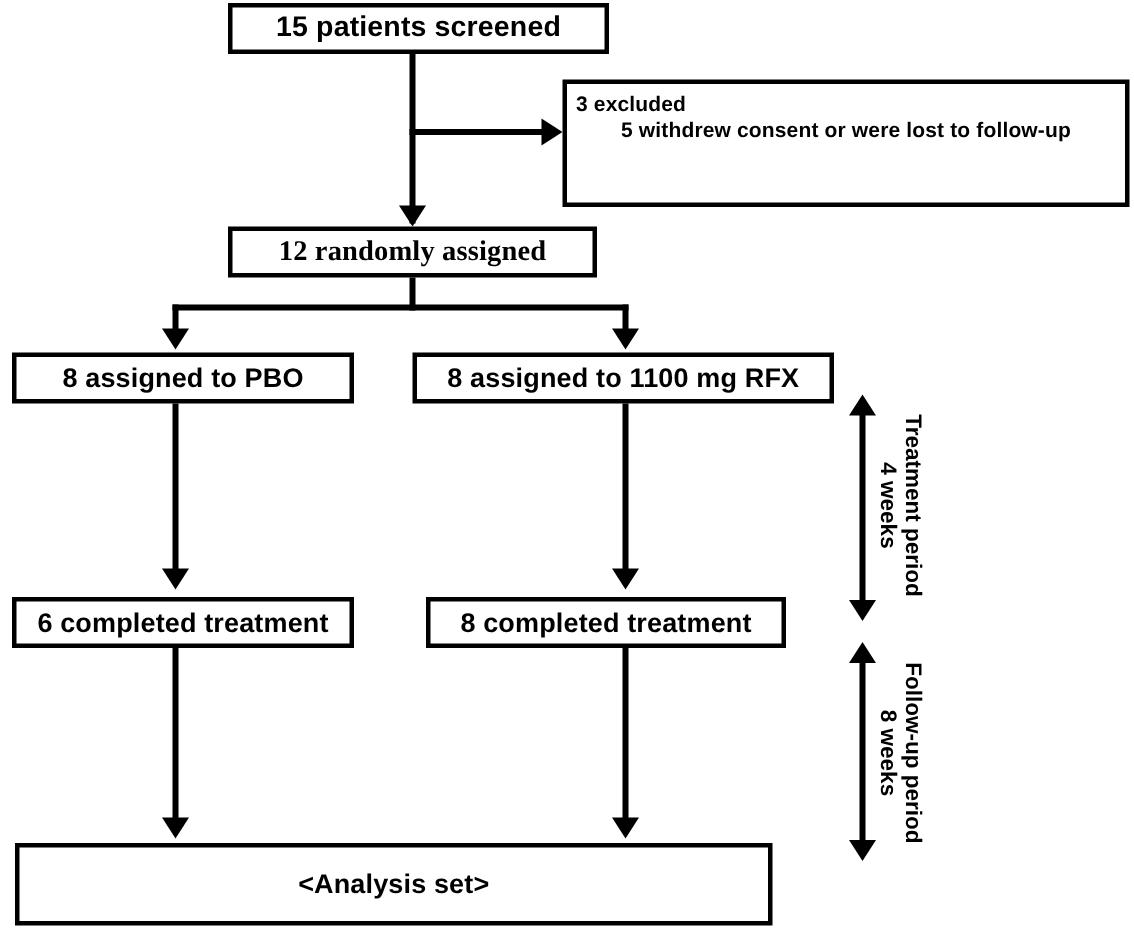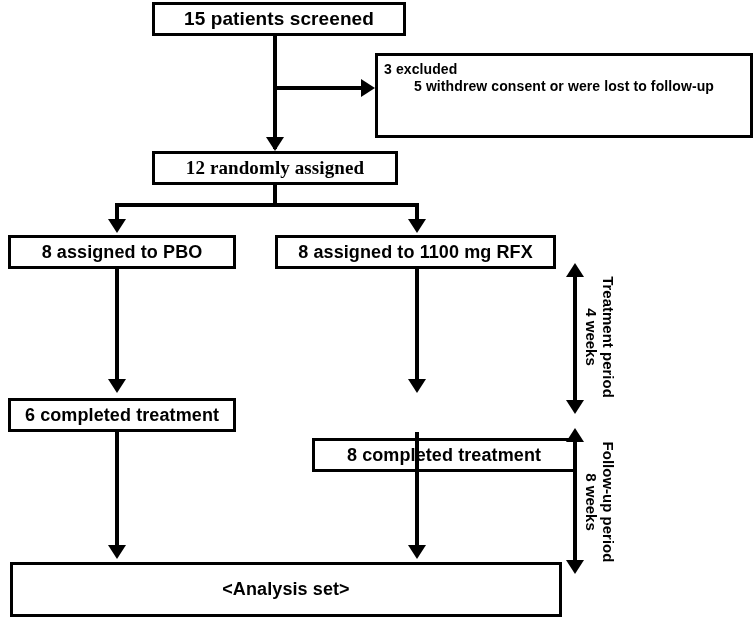--- a/index.html
+++ b/index.html
@@ -140,31 +140,31 @@
   <div class="conn-v" style="left:115px; top:269px; height:116px;"></div>
   <div class="arrow-down" style="left:108px; top:379px;"></div>
 
   <div class="conn-v" style="left:415px; top:269px; height:116px;"></div>
   <div class="arrow-down" style="left:408px; top:379px;"></div>
 
   <div class="flow-box" style="left:8px; top:398px; width:228px; height:34px; font-size:18px;">
     <div class="box-line">6 completed treatment</div>
   </div>
 
-  <div class="flow-box" style="left:312px; top:398px; width:264px; height:34px; font-size:18px;margin-top:40px;">
+  <div class="flow-box" style="left:284px; top:398px; width:240px; height:34px; font-size:18px;">
     <div class="box-line">8 completed treatment</div>
   </div>
 
   <div class="conn-v" style="left:115px; top:432px; height:117px;"></div>
   <div class="arrow-down" style="left:108px; top:545px;"></div>
 
   <div class="conn-v" style="left:415px; top:432px; height:117px;"></div>
   <div class="arrow-down" style="left:408px; top:545px;"></div>
 
-  <div class="flow-box" style="left:10px; top:562px; width:552px; height:55px; font-size:18px;">
+  <div class="flow-box" style="left:10px; top:562px; width:505px; height:55px; font-size:18px;">
     <div class="box-line">&lt;Analysis set&gt;</div>
   </div>
 
   <div class="arrow-up" style="left:566px; top:263px;"></div>
   <div class="conn-v" style="left:573px; top:270px; height:136px;"></div>
   <div class="arrow-down" style="left:566px; top:400px;"></div>
   <div class="period-label" style="left:617px; top:262px; width:150px;">
     <span class="pl-line">Treatment period</span>
     <span class="pl-line">4 weeks</span>
   </div>

